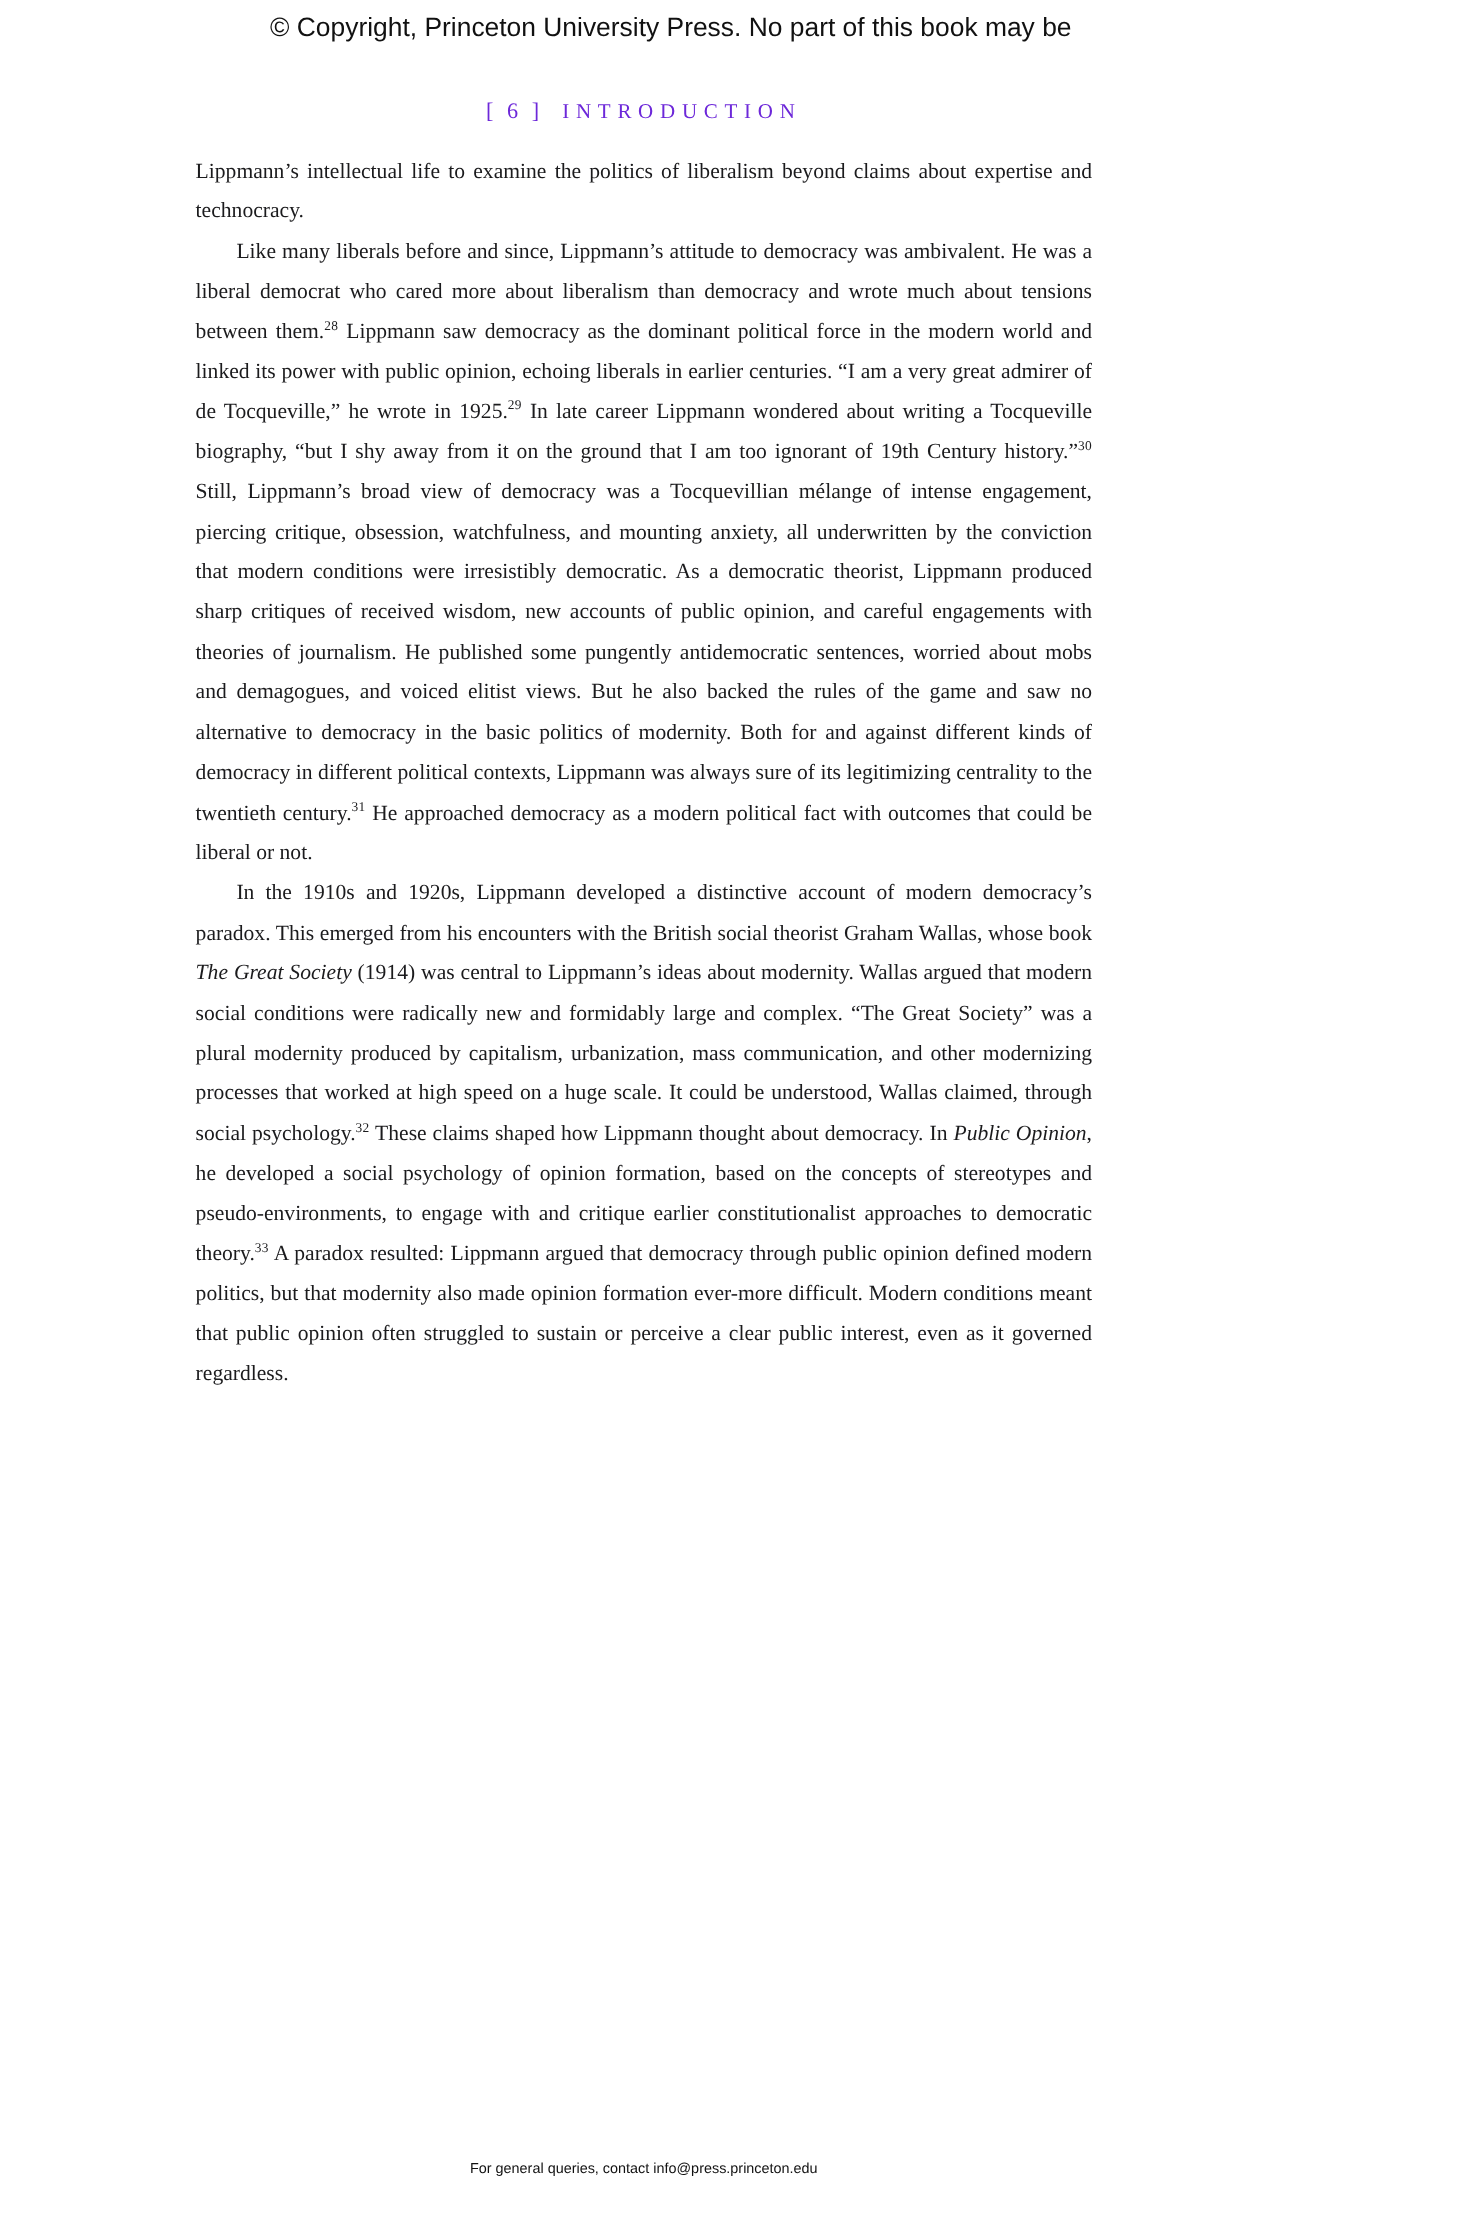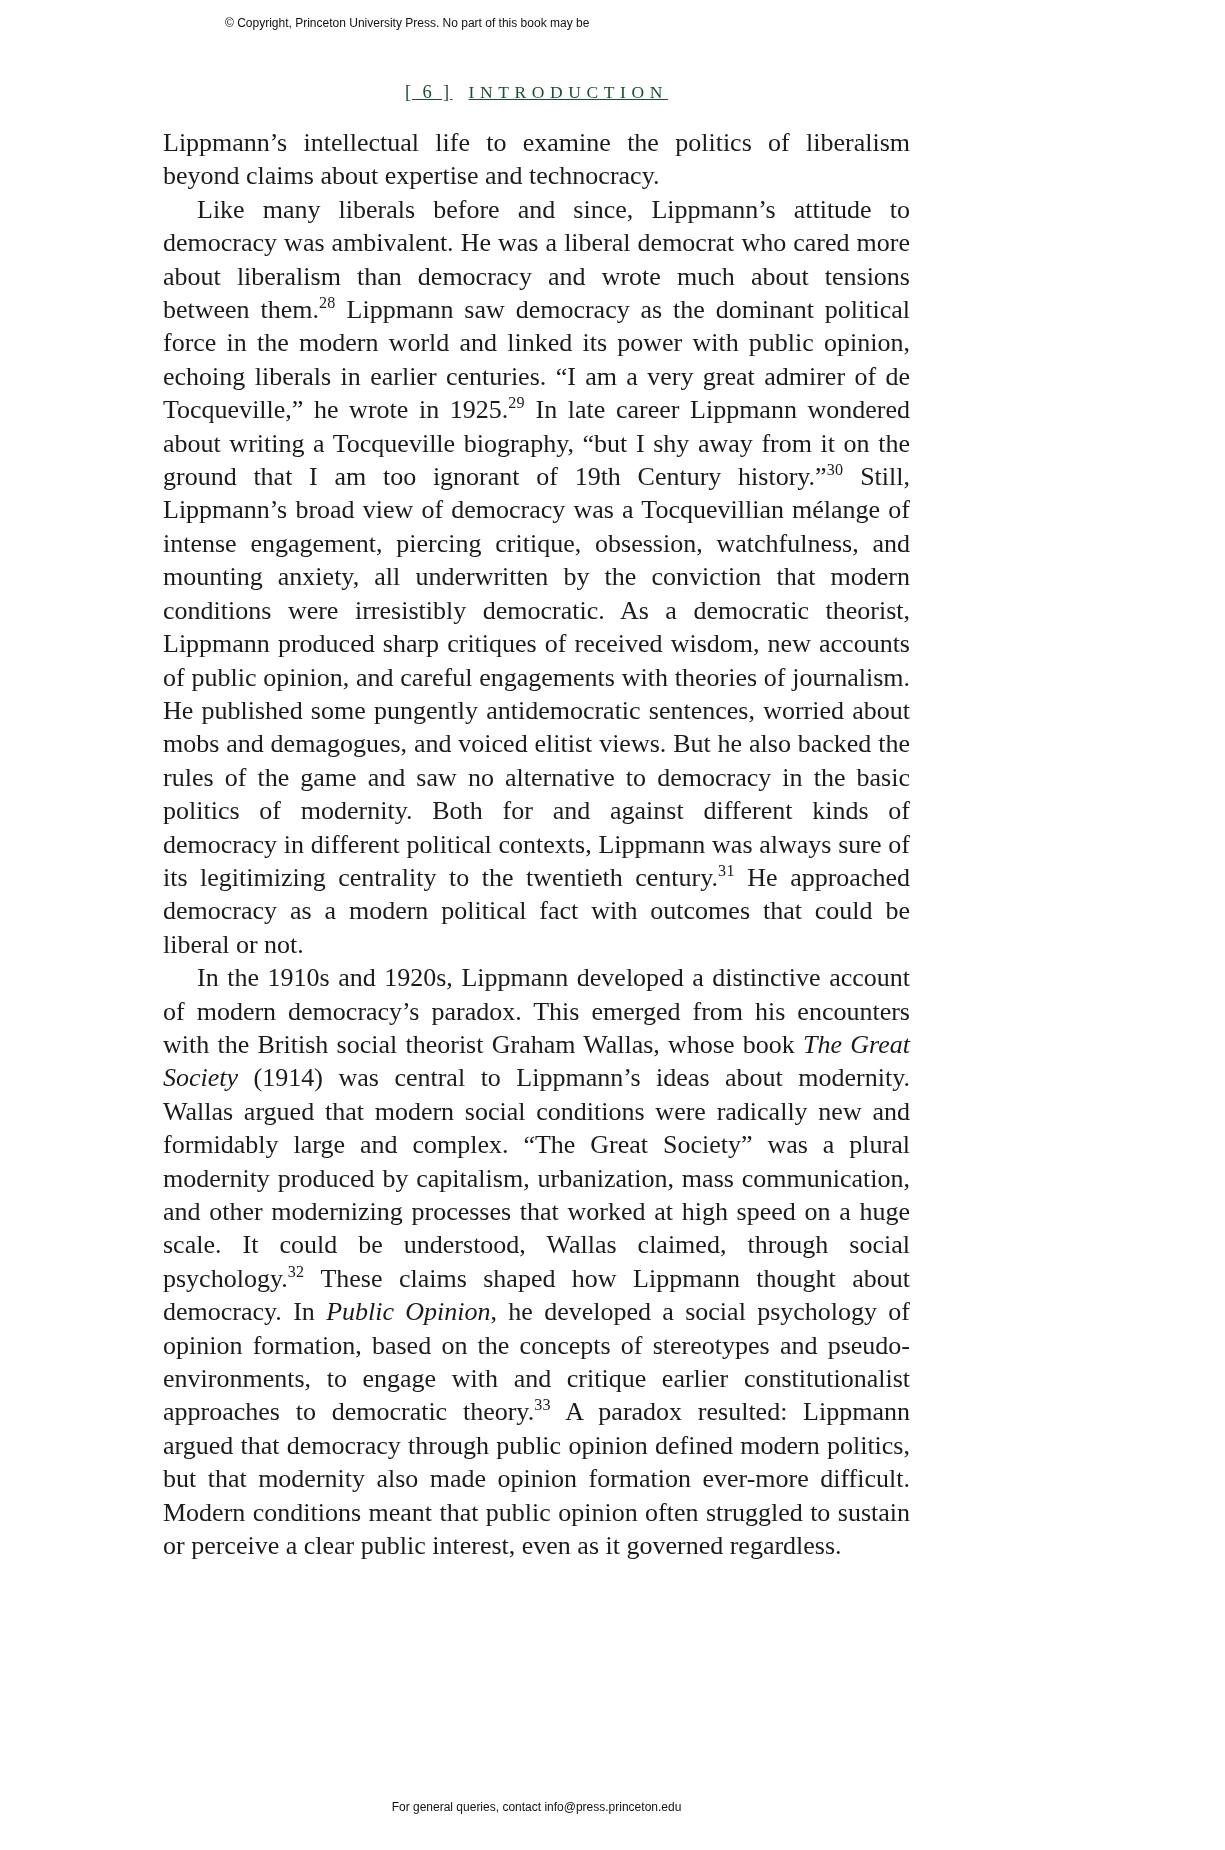--- a/index.html
+++ b/index.html
@@ -13,52 +13,51 @@
     height: 1850px;
     background: #ffffff;
     color: #1d1d1f;
     overflow: hidden;
   }
   .copyright {
     position: absolute;
     left: 225px;
     top: 12px;
     font-family: "Liberation Sans", sans-serif;
-    font-size: 12px;
+    font-size: 22px;
     line-height: 22.5px;
     color: #111111;
   }
   .running-head {
     position: absolute;
     left: 163px;
     top: 82px;
     width: 747px;
     text-align: center;
     font-family: "Liberation Serif", serif;
     font-size: 18.5px;
-    color: #14532d;
-    text-decoration: underline;
+    color: #6d28d9;
   }
   .rh-page {
     letter-spacing: 0.18em;
     margin-right: 16px;
   }
   .rh-title {
     letter-spacing: 0.32em;
     font-variant: small-caps;
     text-transform: uppercase;
     font-size: 17.5px;
   }
   .body-text {
     position: absolute;
     left: 163px;
     top: 126px;
     width: 747px;
     font-family: "Liberation Serif", serif;
-    font-size: 26px;
+    font-size: 18px;
     line-height: 33.4px;
     text-align: justify;
     color: #1b1b1d;
   }
   .para {
     margin: 0;
     padding: 0;
   }
   .para.indent {
     text-indent: 34px;

